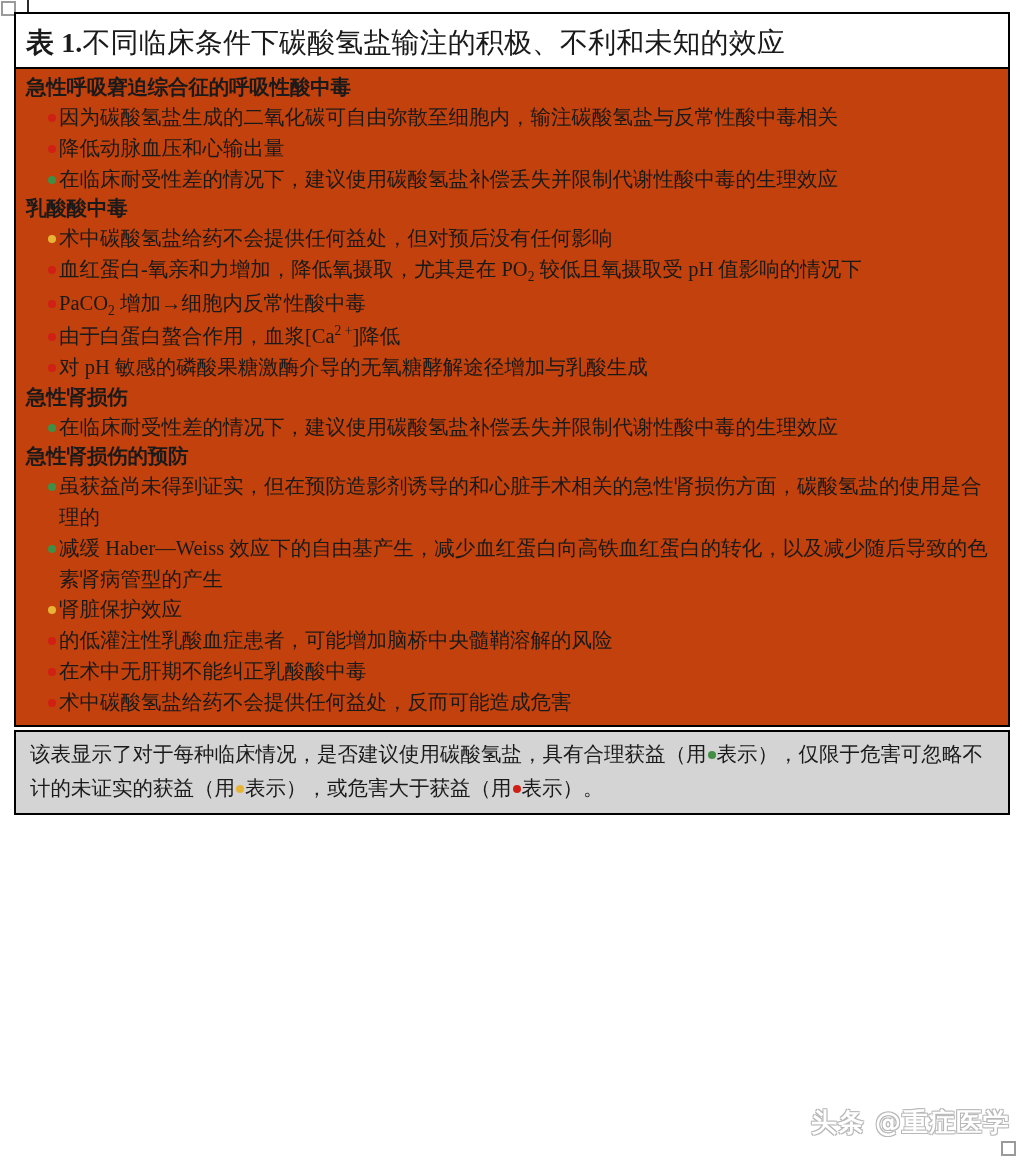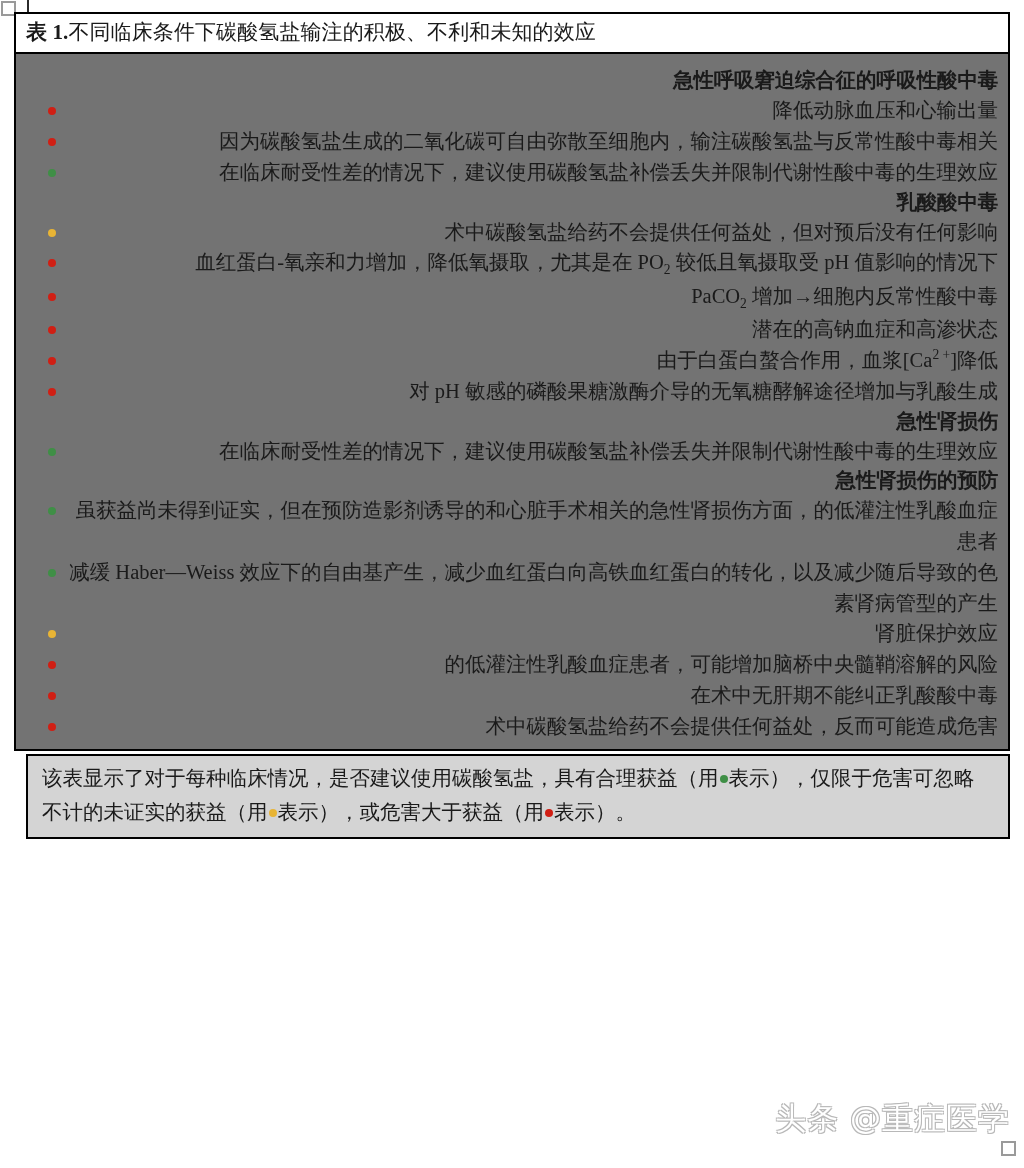--- a/index.html
+++ b/index.html
@@ -44,37 +44,37 @@
   }
 
   
   .title-box {
     border: 2px solid #000000;
     background: #ffffff;
     padding: 5px 10px 7px 10px;
     box-sizing: border-box;
   }
   .title-text {
-    font-size: 21px;
+    font-size: 28px;
     line-height: 1.25;
     letter-spacing: 0.1px;
     white-space: nowrap;
+    margin-top: 6px;
   }
   .title-text .tbl-label {
     font-weight: bold;
   }
 
   
   .body-box {
     border: 2px solid #000000;
     border-top: none;
-    background: #737373;
-    padding: 12px 10px 8px 10px;
+    background: #c2410c;
+    padding: 4px 10px 8px 10px;
     box-sizing: border-box;
-    text-align: right;
   }
 
   .section-head {
     font-weight: bold;
     font-size: 20.5px;
     line-height: 1.42;
     margin: 0;
     letter-spacing: -0.2px;
   }
 
@@ -107,39 +107,38 @@
 
   
   .footer-box {
     border: 2px solid #000000;
     background: #d4d4d4;
     margin-top: 3px;
     padding: 6px 14px 8px 14px;
     box-sizing: border-box;
     font-size: 20.5px;
     line-height: 1.62;
-    margin-left: 12px;
   }
   .legend-dot {
     display: inline-block;
     width: 8px;
     height: 8px;
     border-radius: 50%;
     vertical-align: 2px;
     margin: 0 1px;
   }
 
   
   .watermark {
     position: absolute;
     right: 14px;
     bottom: 28px;
     font-family: "DejaVu Sans", sans-serif;
-    font-weight: normal;
-    font-size: 31px;
+    font-weight: bold;
+    font-size: 26px;
     color: #ffffff;
     letter-spacing: 1px;
     text-shadow:
       1px 1px 0 #b8b8b8,
      -1px 1px 0 #b8b8b8,
       1px -1px 0 #b8b8b8,
      -1px -1px 0 #b8b8b8;
     pointer-events: none;
     white-space: nowrap;
   }
@@ -156,64 +155,60 @@
   <div class="title-box">
     <div class="title-text">
       <span class="tbl-label">表 1.</span><span>不同临床条件下碳酸氢盐输注的积极、不利和未知的效应</span>
     </div>
   </div>
 
   <div class="body-box" id="table-body">
       <div class="section-head">急性呼吸窘迫综合征的呼吸性酸中毒</div>
       <div class="bullet-line">
         <span class="bullet-dot b-red"></span>
+        <span class="bullet-text">因为碳酸氢盐生成的二氧化碳可自由弥散至细胞内，输注碳酸氢盐与反常性酸中毒相关</span>
+      </div>
+      <div class="bullet-line">
+        <span class="bullet-dot b-red"></span>
         <span class="bullet-text">降低动脉血压和心输出量</span>
-      </div>
-      <div class="bullet-line">
-        <span class="bullet-dot b-red"></span>
-        <span class="bullet-text">因为碳酸氢盐生成的二氧化碳可自由弥散至细胞内，输注碳酸氢盐与反常性酸中毒相关</span>
       </div>
       <div class="bullet-line">
         <span class="bullet-dot b-green"></span>
         <span class="bullet-text">在临床耐受性差的情况下，建议使用碳酸氢盐补偿丢失并限制代谢性酸中毒的生理效应</span>
       </div>
       <div class="section-head">乳酸酸中毒</div>
       <div class="bullet-line">
         <span class="bullet-dot b-orange"></span>
         <span class="bullet-text">术中碳酸氢盐给药不会提供任何益处，但对预后没有任何影响</span>
       </div>
       <div class="bullet-line">
         <span class="bullet-dot b-red"></span>
         <span class="bullet-text">血红蛋白-氧亲和力增加，降低氧摄取，尤其是在 PO<sub>2</sub> 较低且氧摄取受 pH 值影响的情况下</span>
       </div>
       <div class="bullet-line">
         <span class="bullet-dot b-red"></span>
         <span class="bullet-text">PaCO<sub>2</sub> 增加→细胞内反常性酸中毒</span>
       </div>
       <div class="bullet-line">
         <span class="bullet-dot b-red"></span>
-        <span class="bullet-text">潜在的高钠血症和高渗状态</span>
-      </div>
-      <div class="bullet-line">
-        <span class="bullet-dot b-red"></span>
         <span class="bullet-text">由于白蛋白螯合作用，血浆[Ca<sup>2 +</sup>]降低</span>
       </div>
       <div class="bullet-line">
         <span class="bullet-dot b-red"></span>
         <span class="bullet-text">对 pH 敏感的磷酸果糖激酶介导的无氧糖酵解途径增加与乳酸生成</span>
       </div>
       <div class="section-head">急性肾损伤</div>
       <div class="bullet-line">
         <span class="bullet-dot b-green"></span>
         <span class="bullet-text">在临床耐受性差的情况下，建议使用碳酸氢盐补偿丢失并限制代谢性酸中毒的生理效应</span>
       </div>
       <div class="section-head">急性肾损伤的预防</div>
       <div class="bullet-line">
         <span class="bullet-dot b-green"></span>
-        <span class="bullet-text">虽获益尚未得到证实，但在预防造影剂诱导的和心脏手术相关的急性肾损伤方面，的低灌注性乳酸血症患者</span>
+        <span class="bullet-text">虽获益尚未得到证实，但在预防造影剂诱导的和心脏手术相关的急性肾损伤方面，碳酸氢盐的使用是合理的</span>
       </div>
       <div class="bullet-line">
         <span class="bullet-dot b-green"></span>
         <span class="bullet-text">减缓 Haber—Weiss 效应下的自由基产生，减少血红蛋白向高铁血红蛋白的转化，以及减少随后导致的色素肾病管型的产生</span>
       </div>
       <div class="bullet-line">
         <span class="bullet-dot b-orange"></span>
         <span class="bullet-text">肾脏保护效应</span>
       </div>
       <div class="bullet-line">

